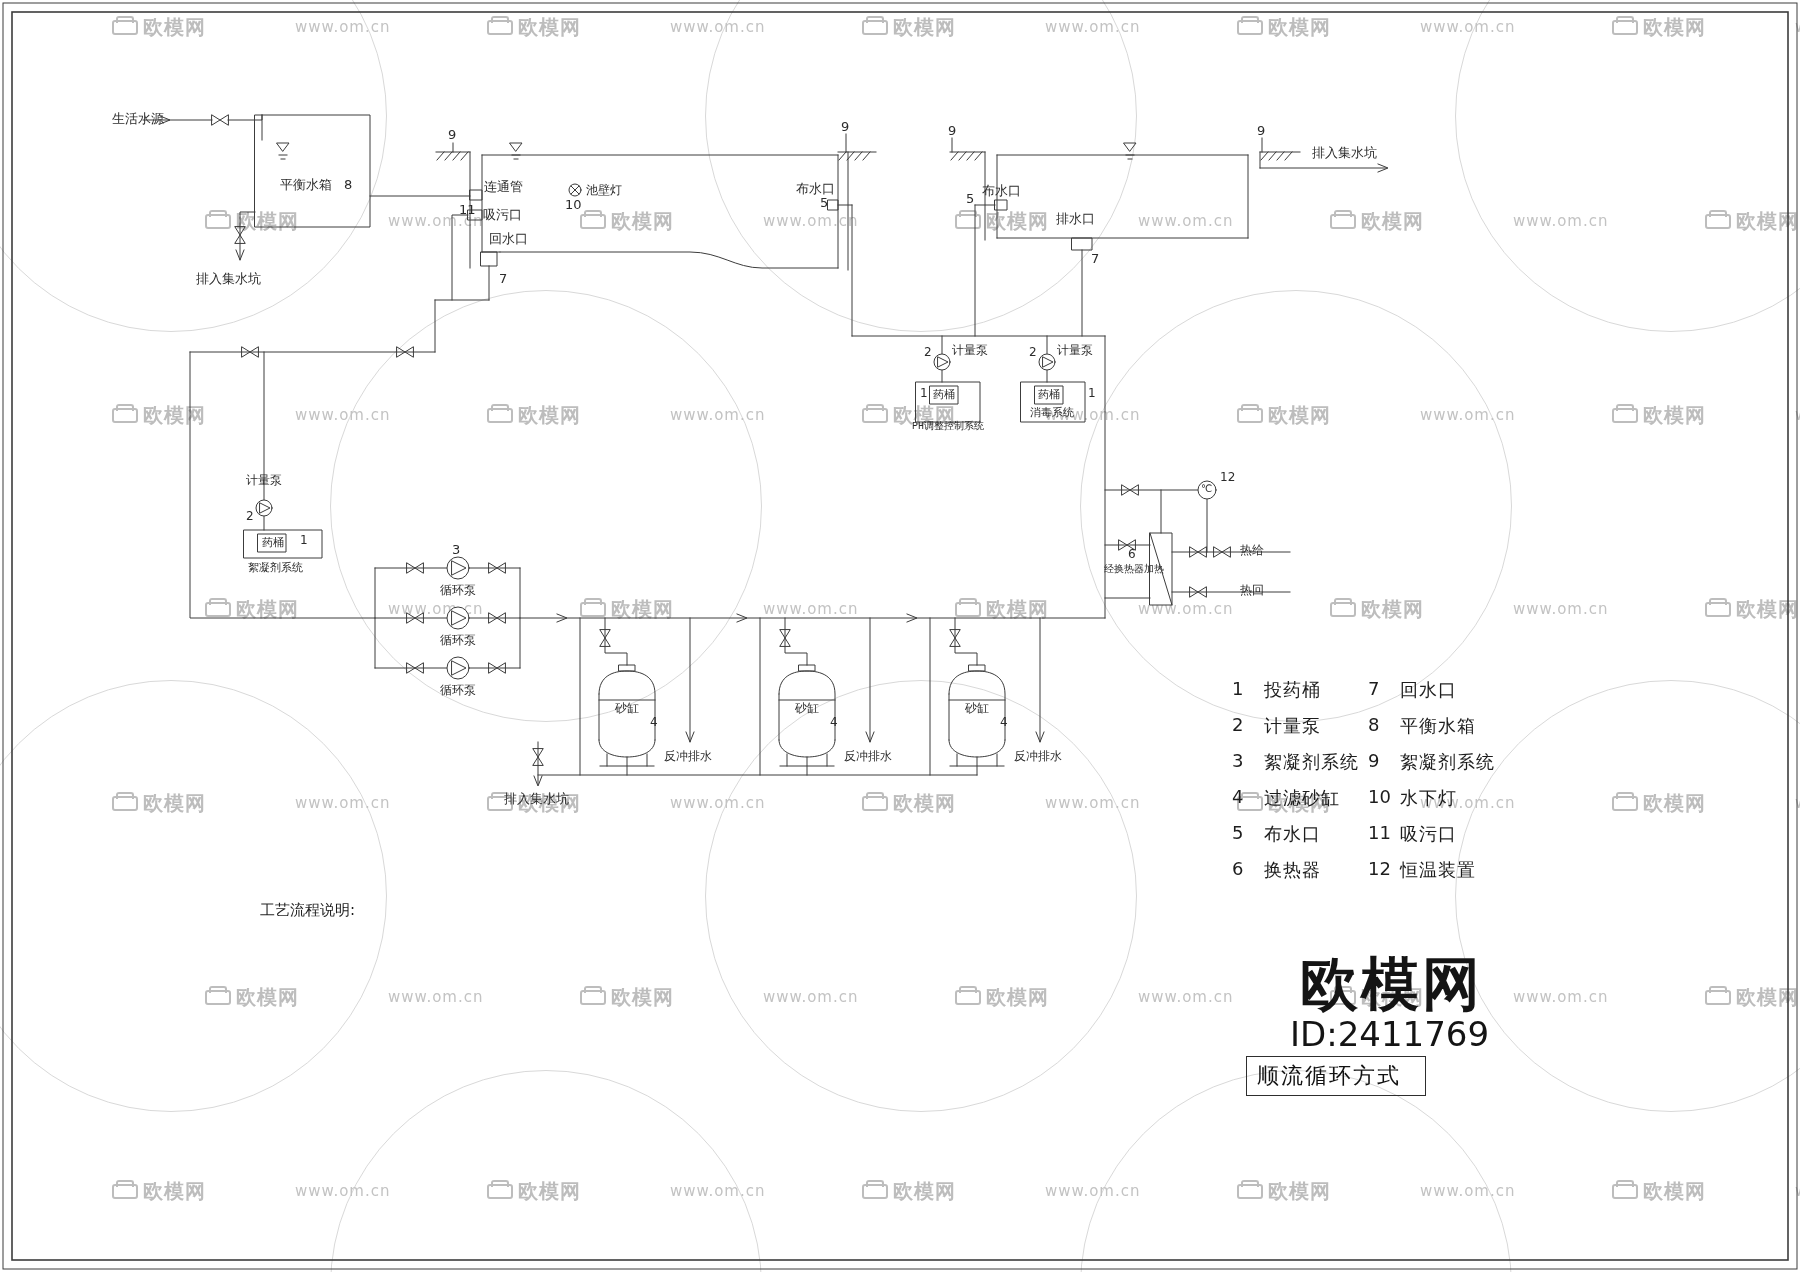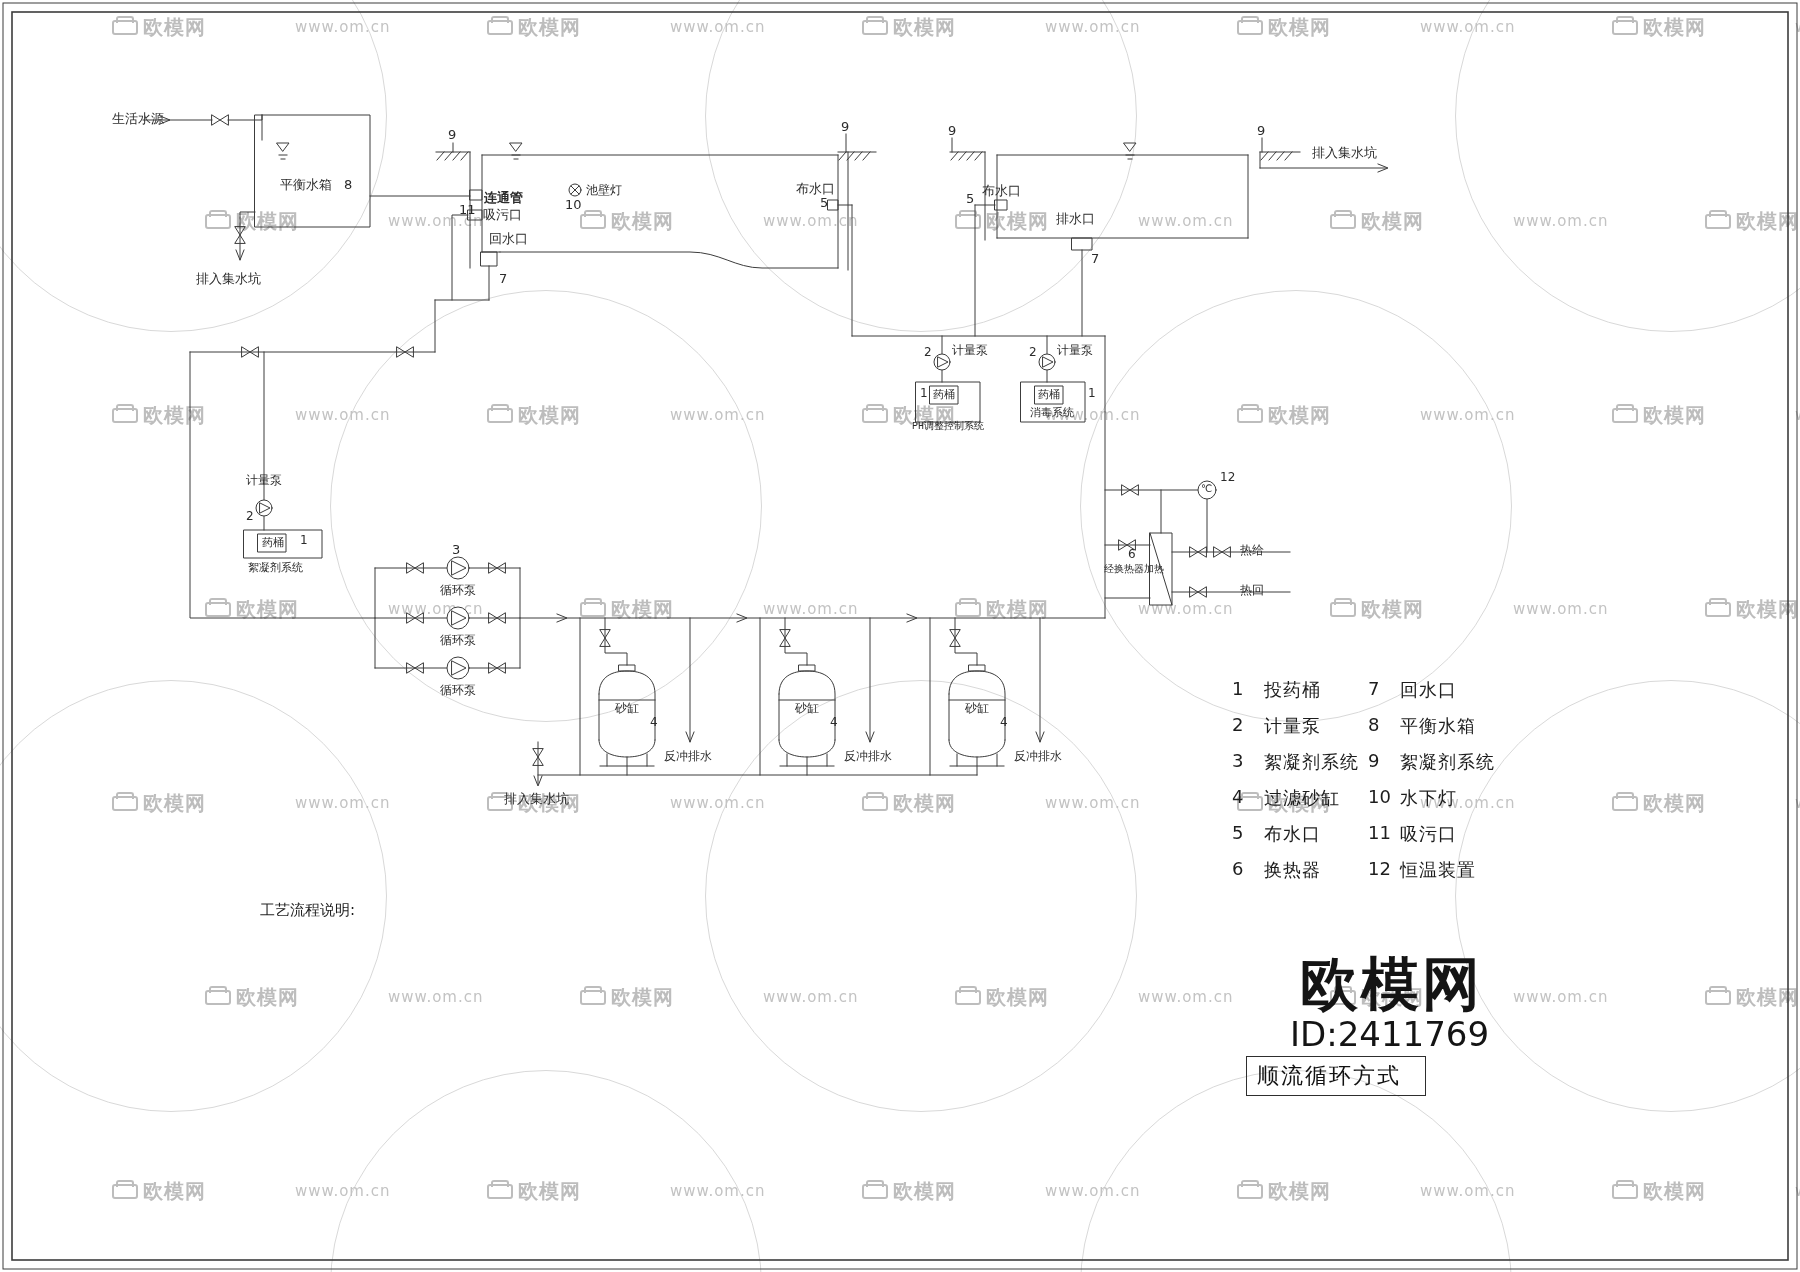--- a/index.html
+++ b/index.html
@@ -364,21 +364,21 @@
       <circle cx="1207" cy="490" r="9" fill="#ffffff"></circle>
     </g>
   </svg>
 
   <div class="labels">
       <span class="dlabel" style="left: 112px; top: 112px;">生活水源</span>
       <span class="dlabel" style="left: 280px; top: 178px;">平衡水箱</span>
       <span class="dlabel" style="left: 344px; top: 178px;">8</span>
       <span class="dlabel" style="left: 196px; top: 272px;">排入集水坑</span>
       <span class="dlabel" style="left: 448px; top: 128px;">9</span>
-      <span class="dlabel" style="left: 484px; top: 191px; font-weight: bold;">连通管</span>
+      <span class="dlabel" style="left: 484px; top: 180px;">连通管</span>
       <span class="dlabel" style="left: 459px; top: 203px;">11</span>
       <span class="dlabel" style="left: 483px; top: 208px;">吸污口</span>
       <span class="dlabel" style="left: 489px; top: 232px;">回水口</span>
       <span class="dlabel" style="left: 499px; top: 272px;">7</span>
       <span class="dlabel" style="left: 586px; top: 184px; font-size: 12px;">池壁灯</span>
       <span class="dlabel" style="left: 565px; top: 198px;">10</span>
       <span class="dlabel" style="left: 796px; top: 182px;">布水口</span>
       <span class="dlabel" style="left: 820px; top: 196px;">5</span>
       <span class="dlabel" style="left: 841px; top: 120px;">9</span>
       <span class="dlabel" style="left: 948px; top: 124px;">9</span>

